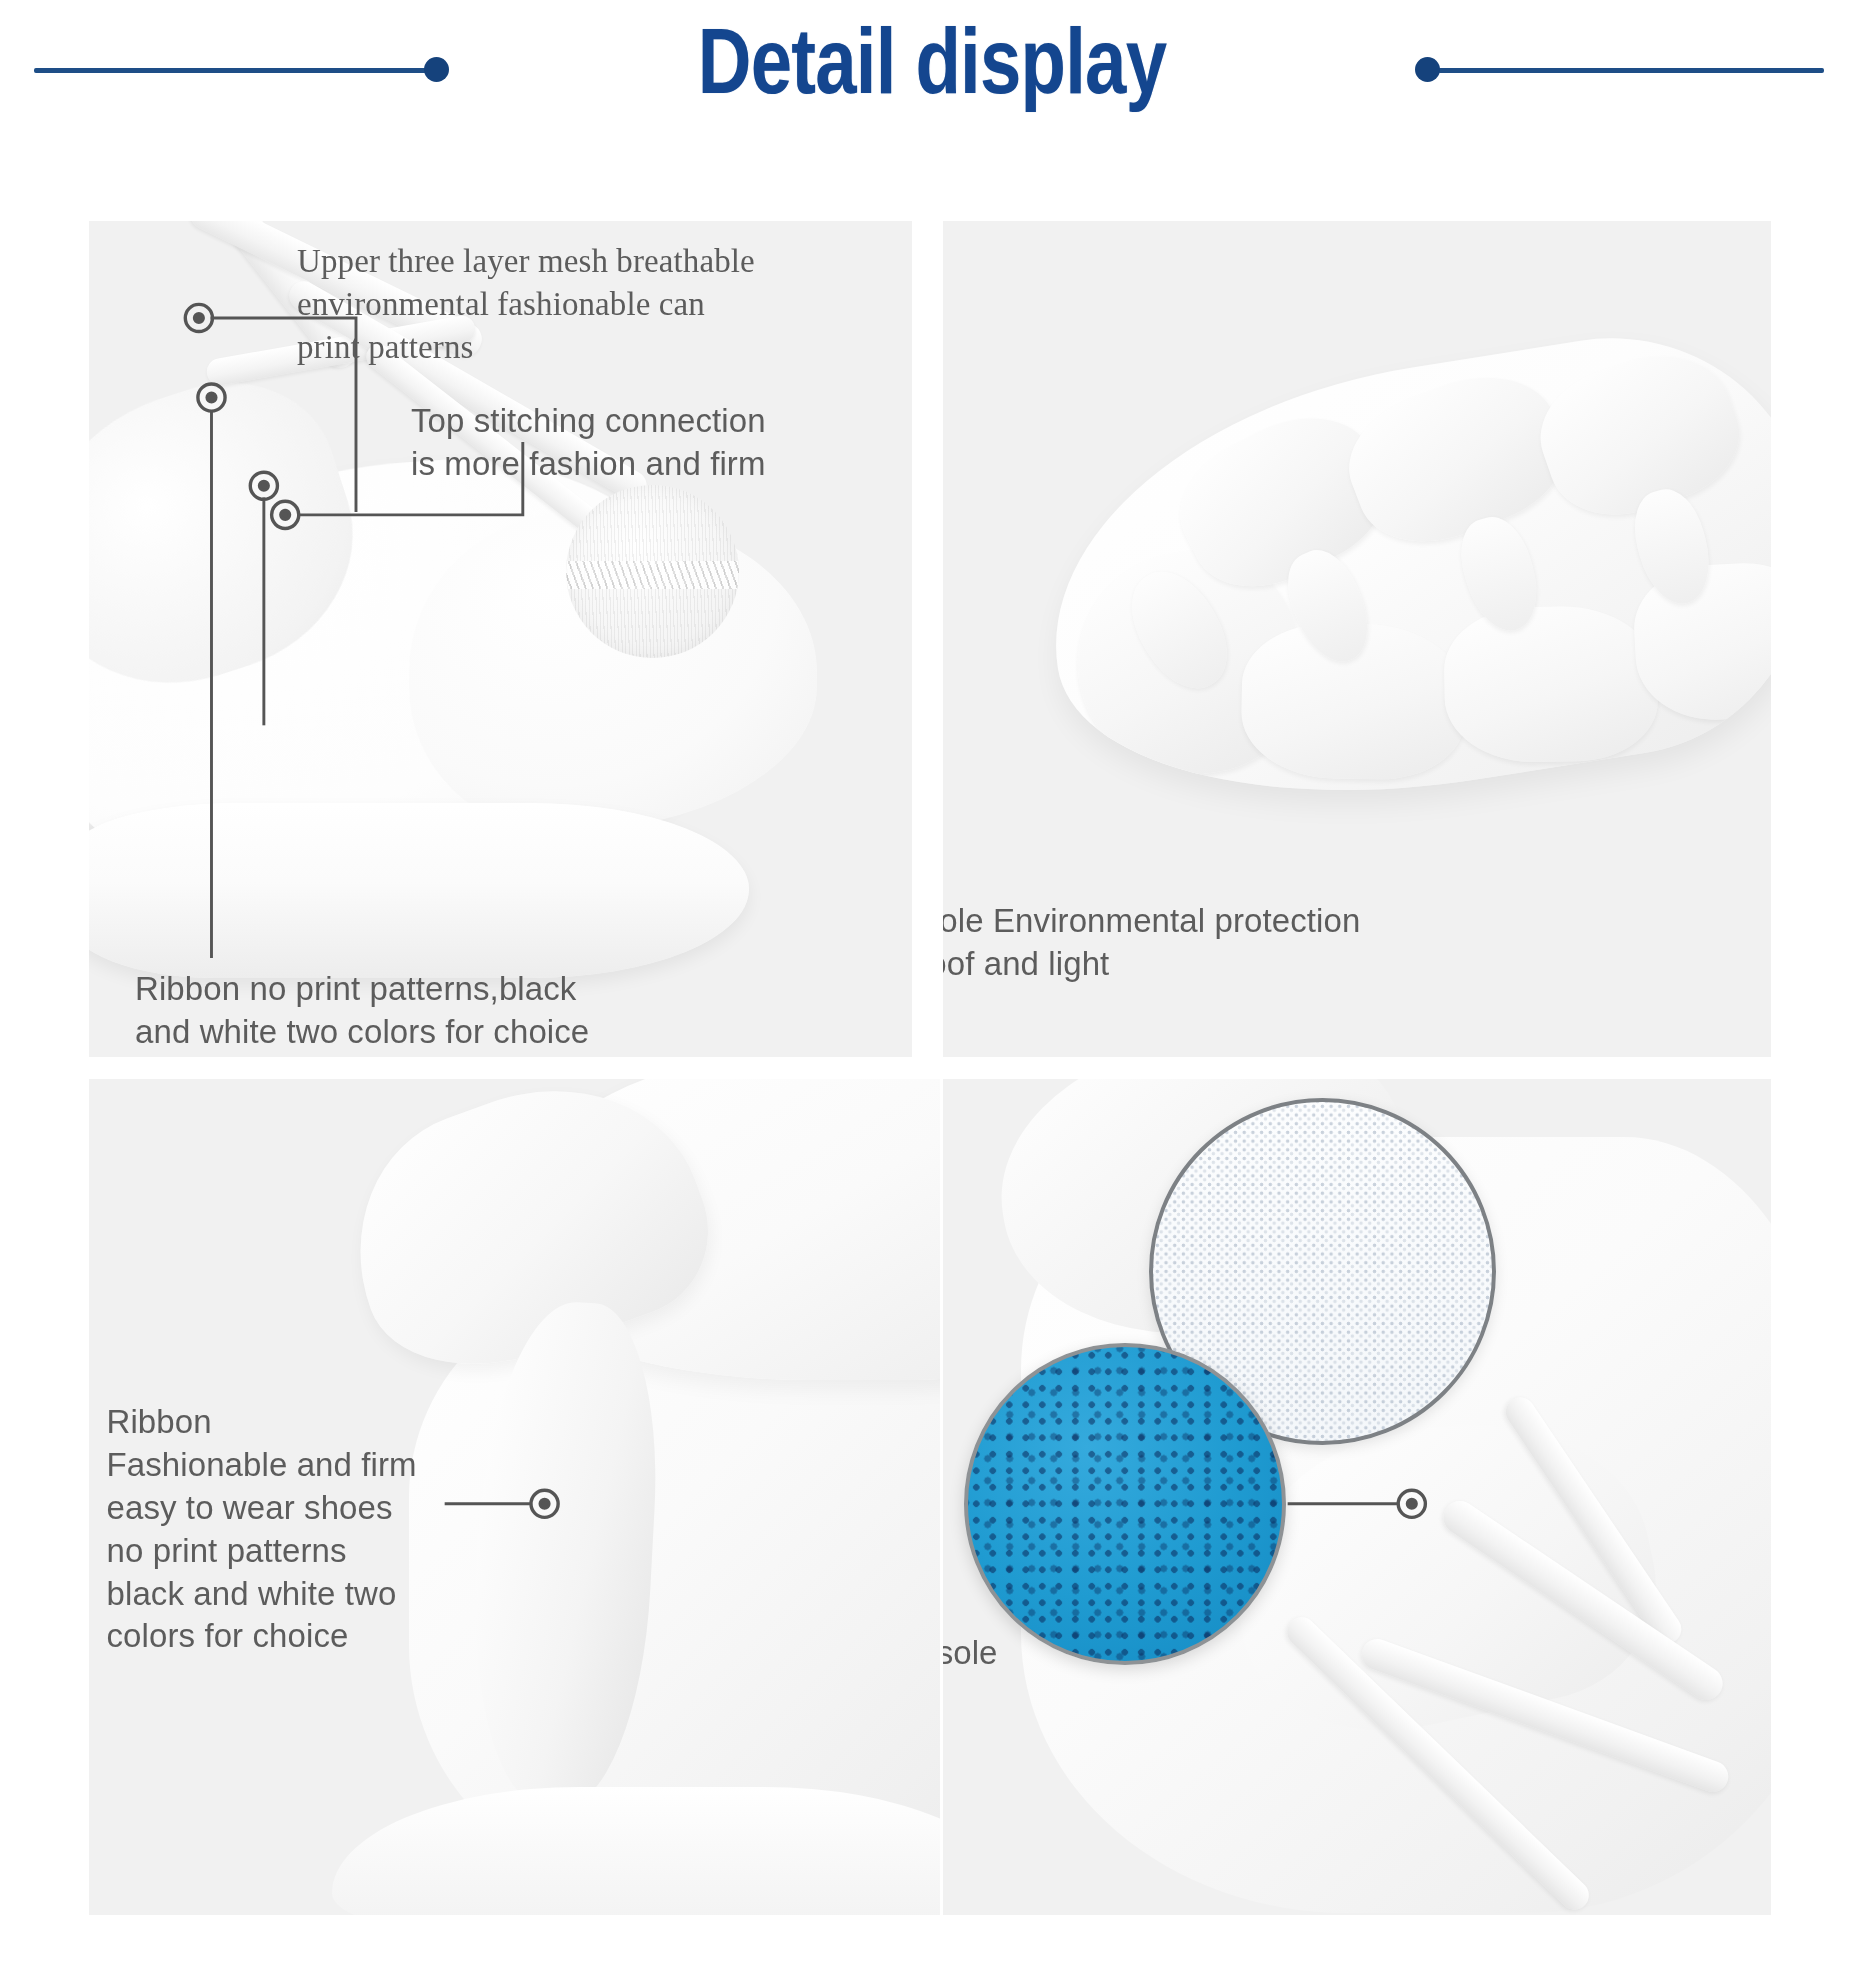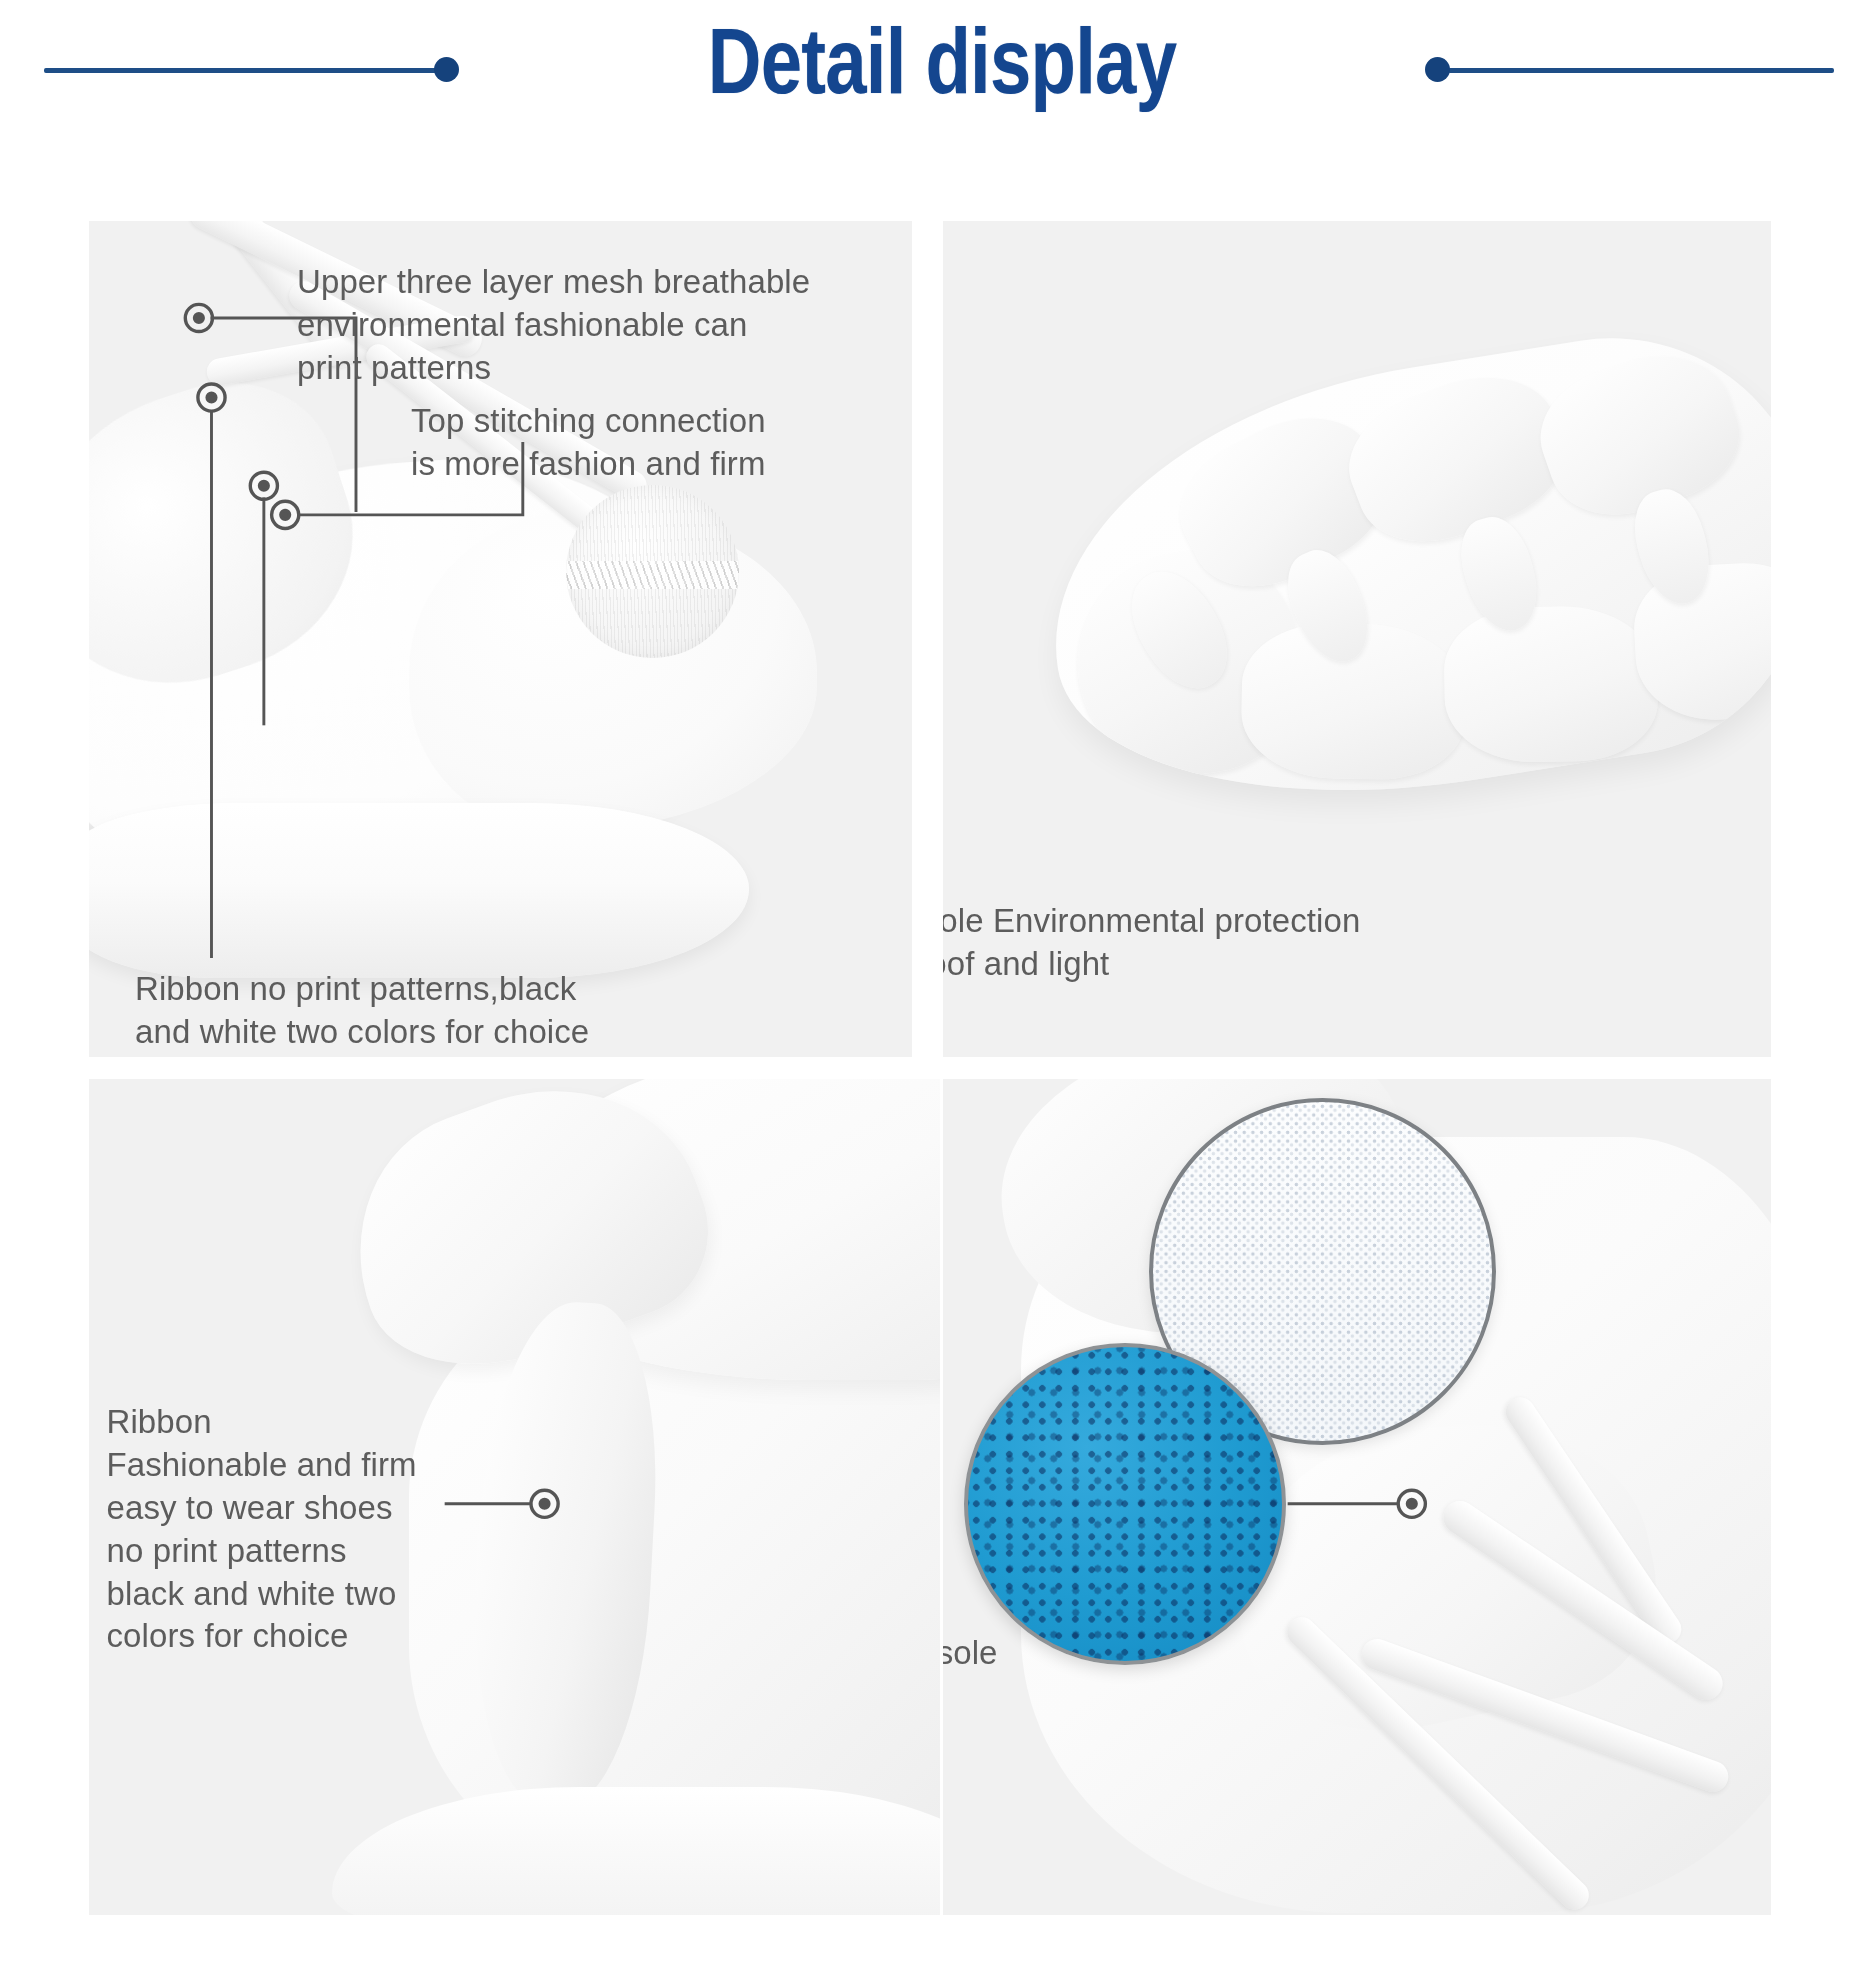--- a/index.html
+++ b/index.html
@@ -3,21 +3,21 @@
 <meta charset="utf-8">
 <style>
   html,body{margin:0;padding:0;background:#ffffff;}
   body{
     width:1864px;height:1987px;
     font-family:"Liberation Sans","DejaVu Sans",sans-serif;
     position:relative;overflow:hidden;
   }
 
   
-  #header{position:absolute;left:10px;top:0;width:1720px;height:155px;}
+  #header{position:absolute;left:0;top:0;width:1720px;height:155px;}
   .hdr-line{position:absolute;height:4.9px;background:#1e4e87;top:68px;border-radius:1.9px;}
   .hdr-line.left{left:34px;width:398px;}
   .hdr-line.right{left:1438px;width:386px;}
   .hdr-dot{position:absolute;width:25px;height:25px;border-radius:50%;background:#15427c;top:57px;}
   .hdr-dot.left{left:424px;}
   .hdr-dot.right{left:1415px;}
   #page-title{
     position:absolute;left:0;top:7.8px;width:1864px;text-align:center;
     font-size:93px;font-weight:bold;color:#14468f;letter-spacing:-1px;
     transform:scaleX(.80);transform-origin:center top;
@@ -207,21 +207,21 @@
   
   .callout-svg{position:absolute;inset:0;width:100%;height:100%;pointer-events:none;}
 
   
   .cap{
     position:absolute;color:#5c5c5c;
     font-family:"Liberation Sans","DejaVu Sans",sans-serif;
     font-size:33px;line-height:1.30;white-space:pre-line;
     letter-spacing:0.1px;
   }
-  #p1-cap-main {left:208px;top:40px;  width:621px;}
+  #p1-cap-main {left:208px;top:19px;  width:621px;font-family:Liberation Serif, serif;}
   #p1-cap-stitch{left:322px;top:179px; width:485px;}
   #p1-cap-ribbon{left:29px; top:747px; width:621px;margin-left:17px;}
   #p2-cap      {left:-131px;top:679px;width:737px;}
   #p3-cap      {left:17.5px; top:322px; width:446px;}
   #p4-cap-other{left:-194px;top:194px;width:223px;}
   #p4-cap-insole{left:-180px;top:553px;width:320px;}
 </style>
 </head>
 <body>
 

